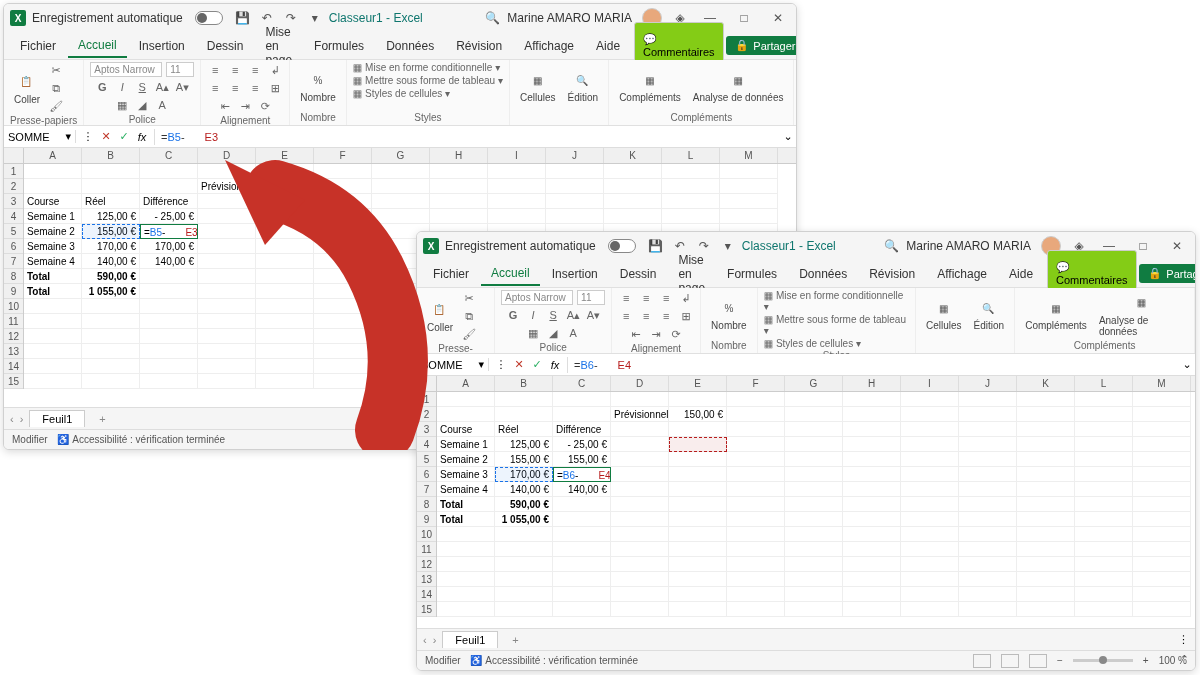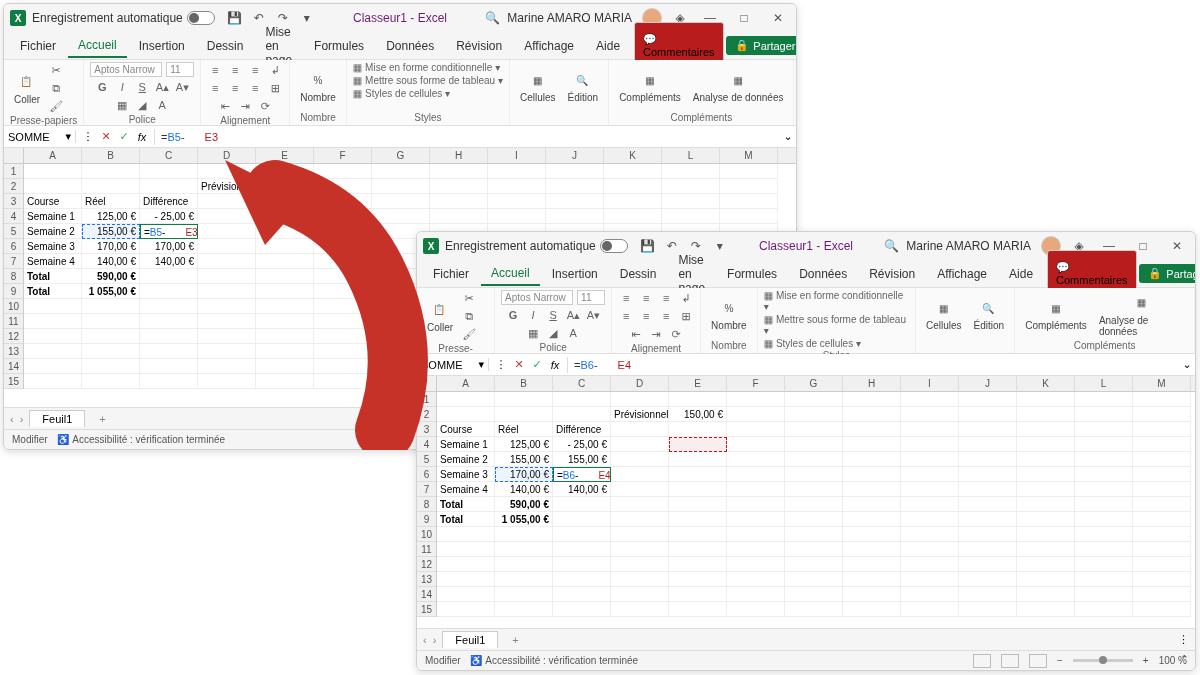--- a/index.html
+++ b/index.html
@@ -4,36 +4,36 @@
 <style>
 * { box-sizing: border-box; margin: 0; padding: 0; }
 body { font-family: "Segoe UI", Arial, sans-serif; font-size: 11px; background: #fff; position: relative; width: 1200px; height: 675px; overflow: hidden; }
 
 .excel-window { position: absolute; border: 1px solid #d0d0d0; background: #fff; box-shadow: 0 2px 8px rgba(0,0,0,0.15); border-radius: 6px; overflow: hidden; display: flex; flex-direction: column; }
 .win1 { left: 3px; top: 3px; width: 794px; height: 447px; }
 .win2 { left: 416px; top: 231px; width: 780px; height: 440px; }
 
 .titlebar { display: flex; align-items: center; height: 28px; background: #f5f5f5; padding: 0 6px; gap: 6px; font-size: 12px; color: #333; }
 .excel-icon { width: 16px; height: 16px; background: #107c41; color: #fff; font-weight: bold; font-size: 10px; display: flex; align-items: center; justify-content: center; border-radius: 2px; }
-.autosave-toggle { display: flex; align-items: center; gap: 4px; }
+.autosave-toggle { display: flex; align-items: center; gap: 12px; }
 .toggle-track { width: 28px; height: 14px; border-radius: 7px; border: 1px solid #888; background: #fff; position: relative; }
 .toggle-thumb { width: 10px; height: 10px; border-radius: 50%; background: #666; position: absolute; top: 1px; left: 1px; }
 .qat { display: flex; gap: 8px; align-items: center; margin-left: 6px; }
 .qat-icon { width: 16px; height: 16px; display: flex; align-items: center; justify-content: center; color: #555; cursor: pointer; }
 .save-icon { color: #8e44ad; }
-.title-center { flex: 1; text-align: center; color: #701a75; }
+.title-center { flex: 1; text-align: left; color: #0f766e; }
 .title-right { display: flex; align-items: center; gap: 10px; }
 .avatar { width: 20px; height: 20px; border-radius: 50%; background: #e8a87c; border: 1px solid #ccc; }
 .win-btn { width: 24px; height: 24px; display: flex; align-items: center; justify-content: center; color: #555; cursor: pointer; }
 
 .menubar { display: flex; align-items: center; height: 28px; padding: 0 6px; gap: 2px; background: #f5f5f5; border-bottom: 1px solid #e0e0e0; }
 .menu-item { padding: 4px 10px; cursor: pointer; color: #333; font-size: 12px; }
 .menu-item.active { border-bottom: 2px solid #107c41; color: #107c41; }
 .menu-spacer { flex: 1; }
-.btn-comments { border: 1px solid #ccc; border-radius: 3px; padding: 10px 8px; background: #b91c1c; cursor: pointer; font-size: 11px; }
+.btn-comments { border: 1px solid #ccc; border-radius: 3px; padding: 10px 8px; background: #84cc16; cursor: pointer; font-size: 11px; }
 .btn-share { background: #107c41; color: #fff; border-radius: 3px; padding: 3px 10px; cursor: pointer; font-size: 11px; display: flex; align-items: center; gap: 4px; }
 
 .ribbon { display: flex; height: 66px; background: #fafafa; border-bottom: 1px solid #e0e0e0; }
 .ribbon-group { display: flex; flex-direction: column; padding: 2px 6px; border-right: 1px solid #eee; }
 .ribbon-group-content { flex: 1; display: flex; align-items: center; gap: 4px; }
 .ribbon-group-label { text-align: center; font-size: 10px; color: #666; padding-top: 1px; }
 .ribbon-btn-lg { display: flex; flex-direction: column; align-items: center; gap: 2px; padding: 2px 4px; cursor: pointer; font-size: 10px; color: #444; }
 .ribbon-icon { width: 20px; height: 20px; display: flex; align-items: center; justify-content: center; color: #555; }
 .ribbon-col { display: flex; flex-direction: column; gap: 2px; }
 .ribbon-row { display: flex; gap: 4px; align-items: center; justify-content: flex-end; }

